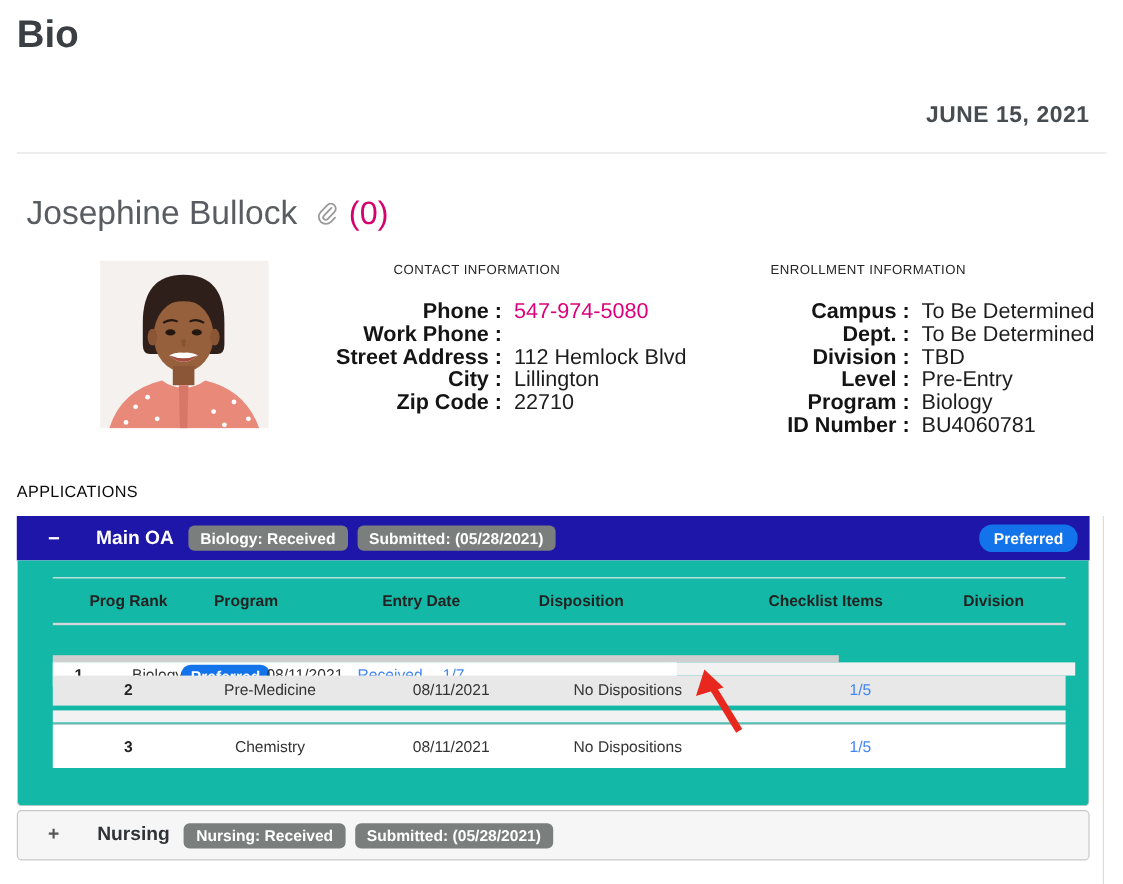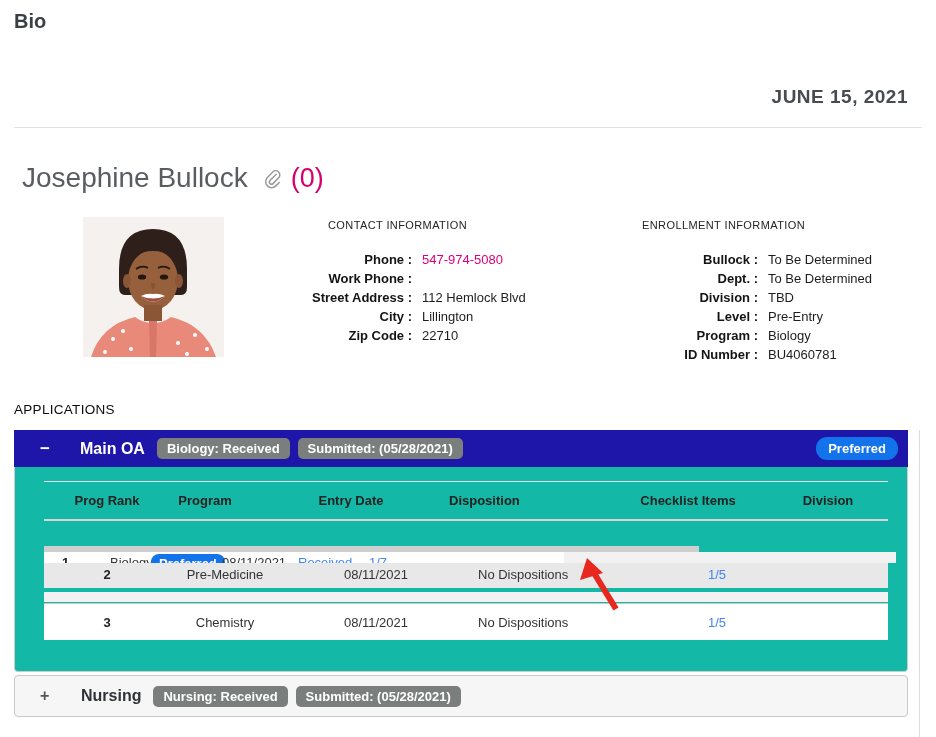--- a/index.html
+++ b/index.html
@@ -1,34 +1,34 @@
 <!DOCTYPE html>
 <html><head>
 <meta charset="utf-8">
 <style>
   * { margin:0; padding:0; box-sizing:border-box; }
   html,body { width:936px; height:737px; background:#fff; }
   body { font-family:"Liberation Sans", sans-serif; position:relative; overflow:hidden; color:#333; }
 
-  .page-title { position:absolute; left:14px; top:10px; font-size:20px; font-weight:bold; color:#3b3f44; }
+  .page-title { position:absolute; left:14px; top:10px; font-size:32px; font-weight:bold; color:#3b3f44; }
   .page-date { position:absolute; right:28px; top:86px; font-size:19px; font-weight:bold; color:#474c51; letter-spacing:0.5px; }
   .top-rule { position:absolute; left:14px; top:127px; width:908px; border-top:1px solid #e2e2e2; }
 
   .name-row { position:absolute; left:14px; top:162px; display:flex; align-items:center; gap:10px; }
   .student-name { font-size:28px; color:#595d61;margin-left:8px; }
   .clip { margin-left:6px; margin-top:6px; }
   .attach-count { font-size:27px; color:#d6006f; }
 
   .photo { position:absolute; left:83px; top:217px; width:141px; height:140px; overflow:hidden; }
 
   .info-heading { position:absolute; font-size:11px; color:#242424; letter-spacing:0.4px; }
   .contact-heading { left:328px; top:219px; }
   .enroll-heading { left:642px; top:219px; }
 
-  .info-grid { position:absolute; top:250px; font-size:13px; line-height:19px; border-collapse:collapse; }
+  .info-grid { position:absolute; top:250px; font-size:18px; line-height:19px; border-collapse:collapse; }
   .info-grid td { vertical-align:top; }
   .info-grid .lbl { font-weight:bold; color:#141414; text-align:right; white-space:nowrap; }
   .info-grid .val { padding-left:10px; color:#1d1d1d; white-space:nowrap; }
   .contact-grid { left:280px; }
   .contact-grid .lbl { width:132px; }
   .enroll-grid { left:600px; }
   .enroll-grid .lbl { width:158px; }
   .pink-link { color:#db0079; text-decoration:none; }
 
   .apps-label { position:absolute; left:14px; top:402px; font-size:13.5px; color:#0c0c0c; letter-spacing:0.3px; }
@@ -140,21 +140,21 @@
     <td class="lbl">Zip Code :</td>
     <td class="val">22710</td>
   </tr>
 </tbody>
   </table>
 
 <div class="info-heading enroll-heading">ENROLLMENT INFORMATION</div>
 <table class="info-grid enroll-grid">
   <tbody>
       <tr>
-    <td class="lbl">Bullock :</td>
+    <td class="lbl">Campus :</td>
     <td class="val">To Be Determined</td>
   </tr>
   <tr>
     <td class="lbl">Dept. :</td>
     <td class="val">To Be Determined</td>
   </tr>
   <tr>
     <td class="lbl">Division :</td>
     <td class="val">TBD</td>
   </tr>

